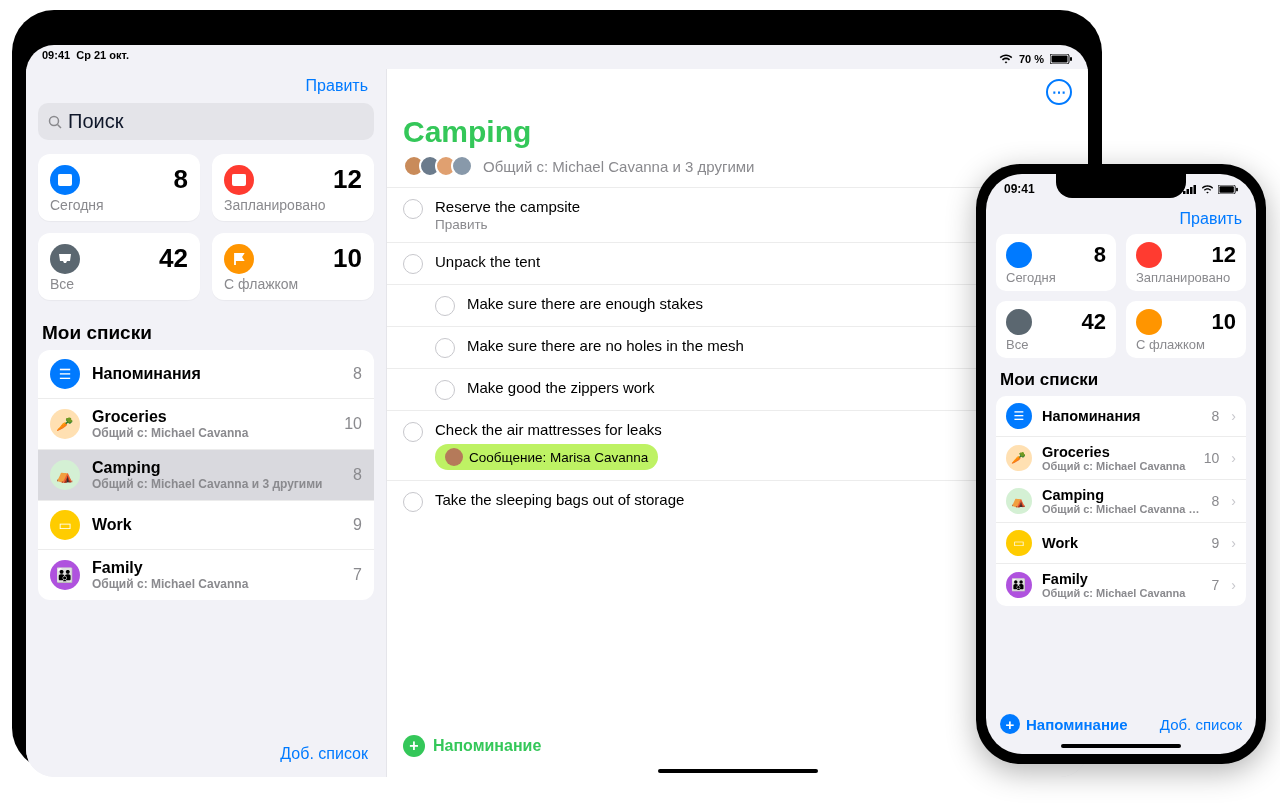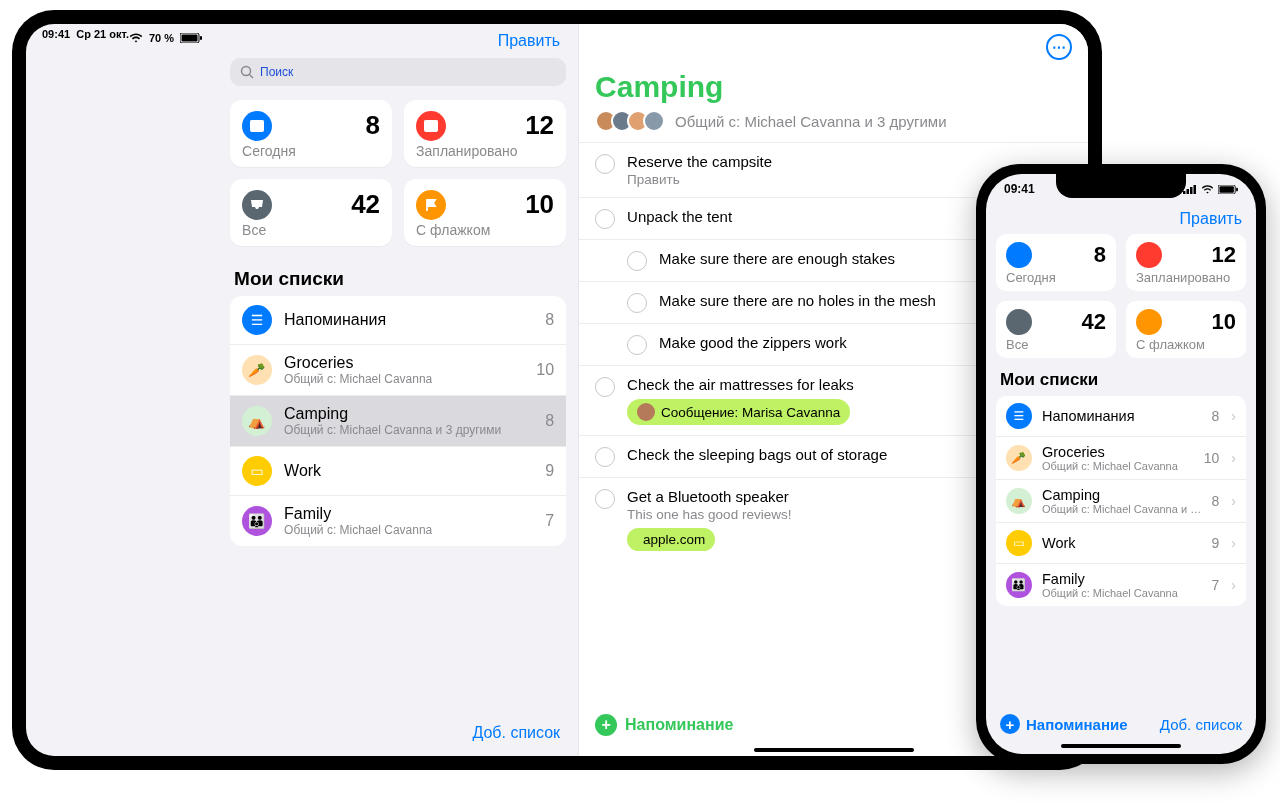--- a/index.html
+++ b/index.html
@@ -6,35 +6,35 @@
 body { background: #fff; width: 1280px; height: 810px; position: relative; }
 
 
 .ipad {
   position: absolute; left: 12px; top: 10px;
   width: 1090px; height: 760px;
   background: #000; border-radius: 42px; padding: 14px;
 }
 .ipad-screen {
   width: 100%; height: 100%; background: #f2f2f7; border-radius: 28px;
-  overflow: hidden; display: flex; flex-direction: row;
+  overflow: hidden; display: flex; flex-direction: column; margin-top: 21px;
 }
 .ipad-status {
   height: 24px; display: flex; justify-content: space-between;
   padding: 4px 16px 0; font-size: 11px; font-weight: 600; color: #000;
 }
 .ipad-body { flex: 1; display: flex; overflow: hidden; }
 
 
 .sidebar { width: 360px; background: #f2f2f7; display: flex; flex-direction: column; padding: 0 12px; }
 .sidebar-top { display:flex; justify-content:flex-end; padding: 8px 6px 8px; }
 .link-blue { color: #007aff; font-size: 16px; cursor:pointer; }
 .search {
   background: #e4e4e9; border-radius: 10px; padding: 7px 10px;
-  display: flex; align-items: center; gap: 6px; color: #1d4ed8; font-size: 12px;
+  display: flex; align-items: center; gap: 6px; color: #0f172a; font-size: 20px;
   margin-bottom: 14px;
 }
 .summary-grid { display: grid; grid-template-columns: 1fr 1fr; gap: 12px; margin-bottom: 18px; }
 .card {
   background: #fff; border-radius: 12px; padding: 10px 12px 8px;
   box-shadow: 0 1px 1px rgba(0,0,0,.04);
 }
 .card-top { display:flex; justify-content: space-between; align-items: center; }
 .card-count { font-size: 26px; font-weight: 700; }
 .card-label { color: #8a8a8e; font-size: 14px; margin-top: 2px; }
@@ -44,21 +44,21 @@
 }
 .section-title { font-size: 19px; font-weight: 700; margin: 4px 0 6px 4px; }
 .list-panel { background:#fff; border-radius: 12px; overflow: hidden; }
 .list-row {
   display:flex; align-items:center; gap: 12px; padding: 9px 12px;
   border-bottom: 1px solid #ececec;
 }
 .list-row:last-child { border-bottom: none; }
 .list-row.selected { background: #d9d9de; }
 .list-icon { width: 30px; height: 30px; border-radius: 50%; display:flex; align-items:center; justify-content:center; color:#fff; font-size: 14px; flex-shrink:0;}
-.list-text { flex:1; overflow:hidden; }
+.list-text { flex:1; overflow:hidden;font-weight:bold; }
 .list-name { font-size: 16px; }
 .list-sub { font-size: 12px; color:#8a8a8e; white-space:nowrap; overflow:hidden; text-overflow:ellipsis;}
 .list-count { color:#8a8a8e; font-size: 16px; }
 .sidebar-bottom { margin-top: auto; display:flex; justify-content:flex-end; padding: 10px 6px 14px; }
 
 
 .detail { flex:1; background:#fff; display:flex; flex-direction:column; border-left:1px solid #e5e5ea;}
 .detail-top { display:flex; justify-content:flex-end; padding: 10px 16px 4px; }
 .more-btn { width:26px; height:26px; border:2px solid #007aff; border-radius:50%; color:#007aff; display:flex; align-items:center; justify-content:center; font-weight:700; font-size:14px; cursor:pointer;}
 .detail-title { font-size: 30px; font-weight: 700; color:#34c759; padding: 6px 16px 6px; }
@@ -297,29 +297,22 @@
             <div class="item">
               <div class="radio"></div>
               <div class="item-body"><div class="item-title">Check the air mattresses for leaks</div><div class="chip">
                   <div class="chip-av" style="background:#b57a5a"></div>
                   <span>Сообщение: Marisa Cavanna</span>
                 </div></div>
             </div>
             <div class="item">
               <div class="radio"></div>
               <div class="item-body">
-                <div class="item-title">Check the sleeping bags out of storage</div>
-              </div>
-            </div>
-            <div class="item">
-              <div class="radio"></div>
-              <div class="item-body"><div class="item-title">Get a Bluetooth speaker</div><div class="item-note">This one has good reviews!</div><div class="chip">
-                  <span></span>
-                  <span>apple.com</span>
-                </div></div>
+                <div class="item-title">Take the sleeping bags out of storage</div>
+              </div>
             </div>
           </div>
         <div class="detail-bottom">
           <div class="add-circle">+</div>
           <span class="add-label">Напоминание</span>
         </div>
         <div class="home-ind"></div>
       </div>
     </div>
   </div>

